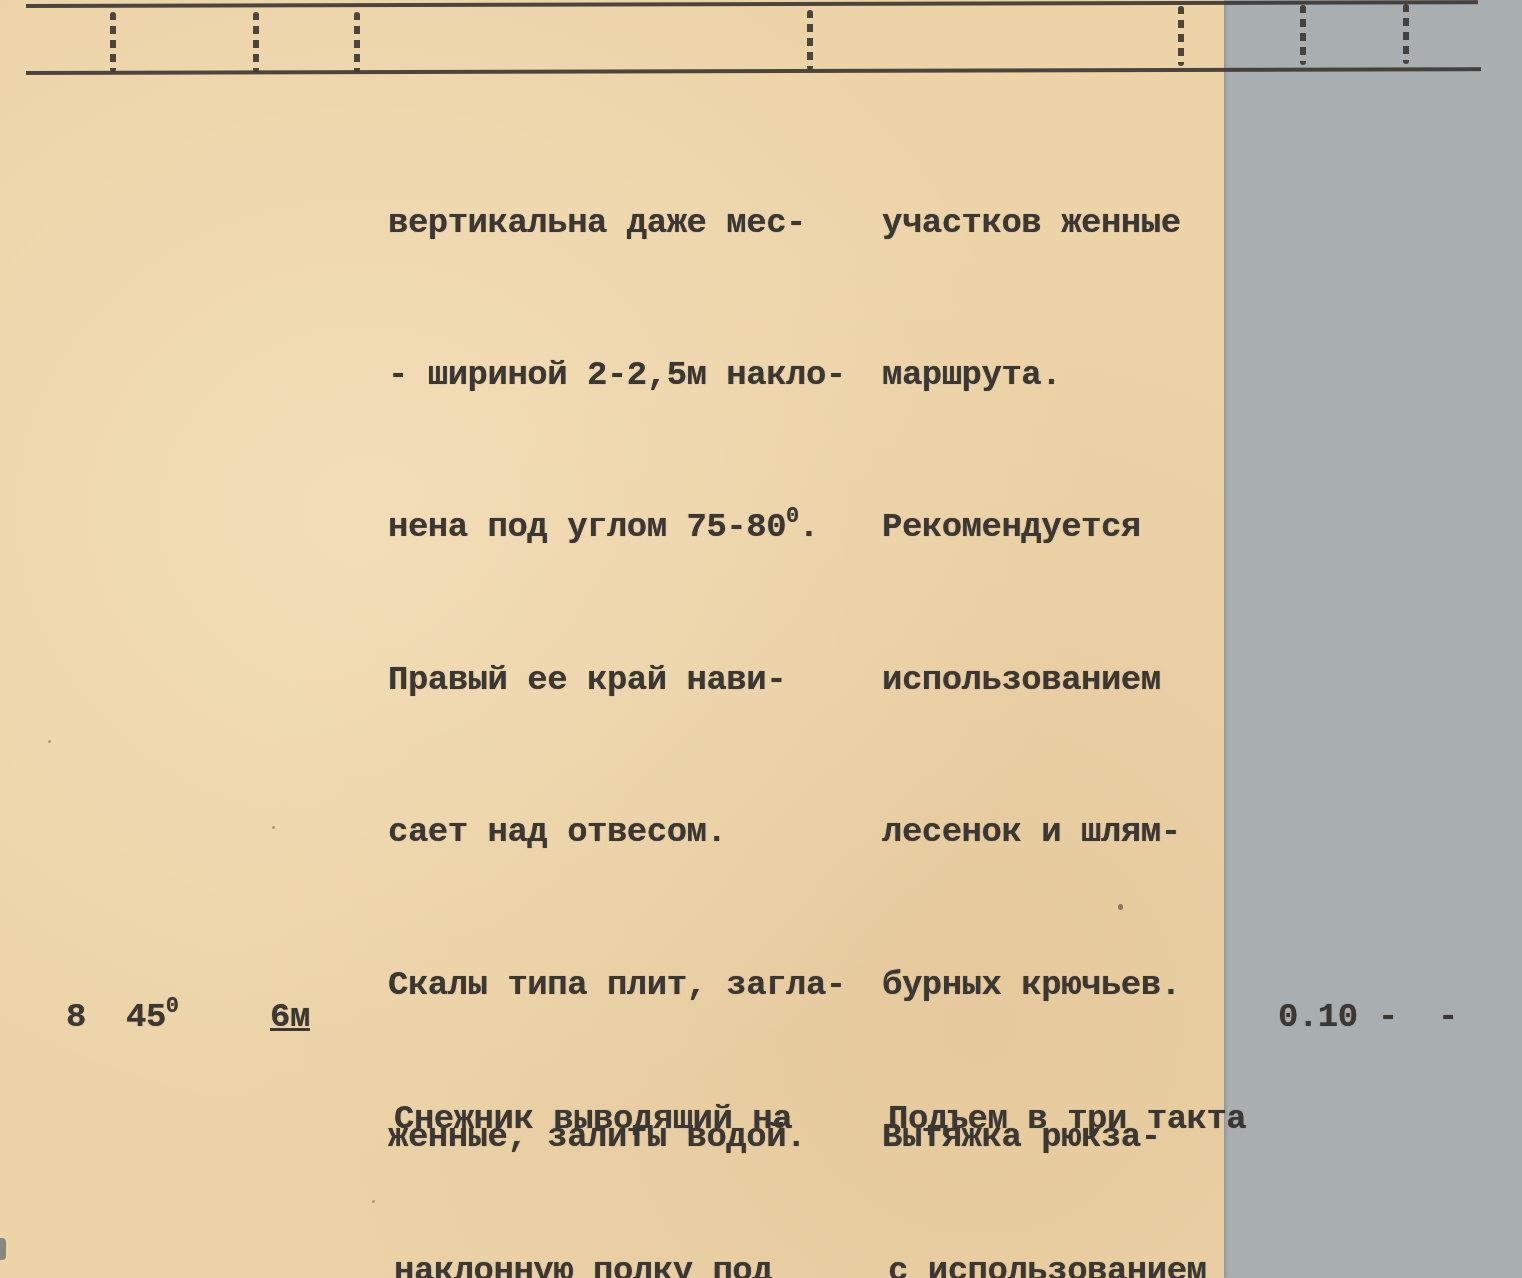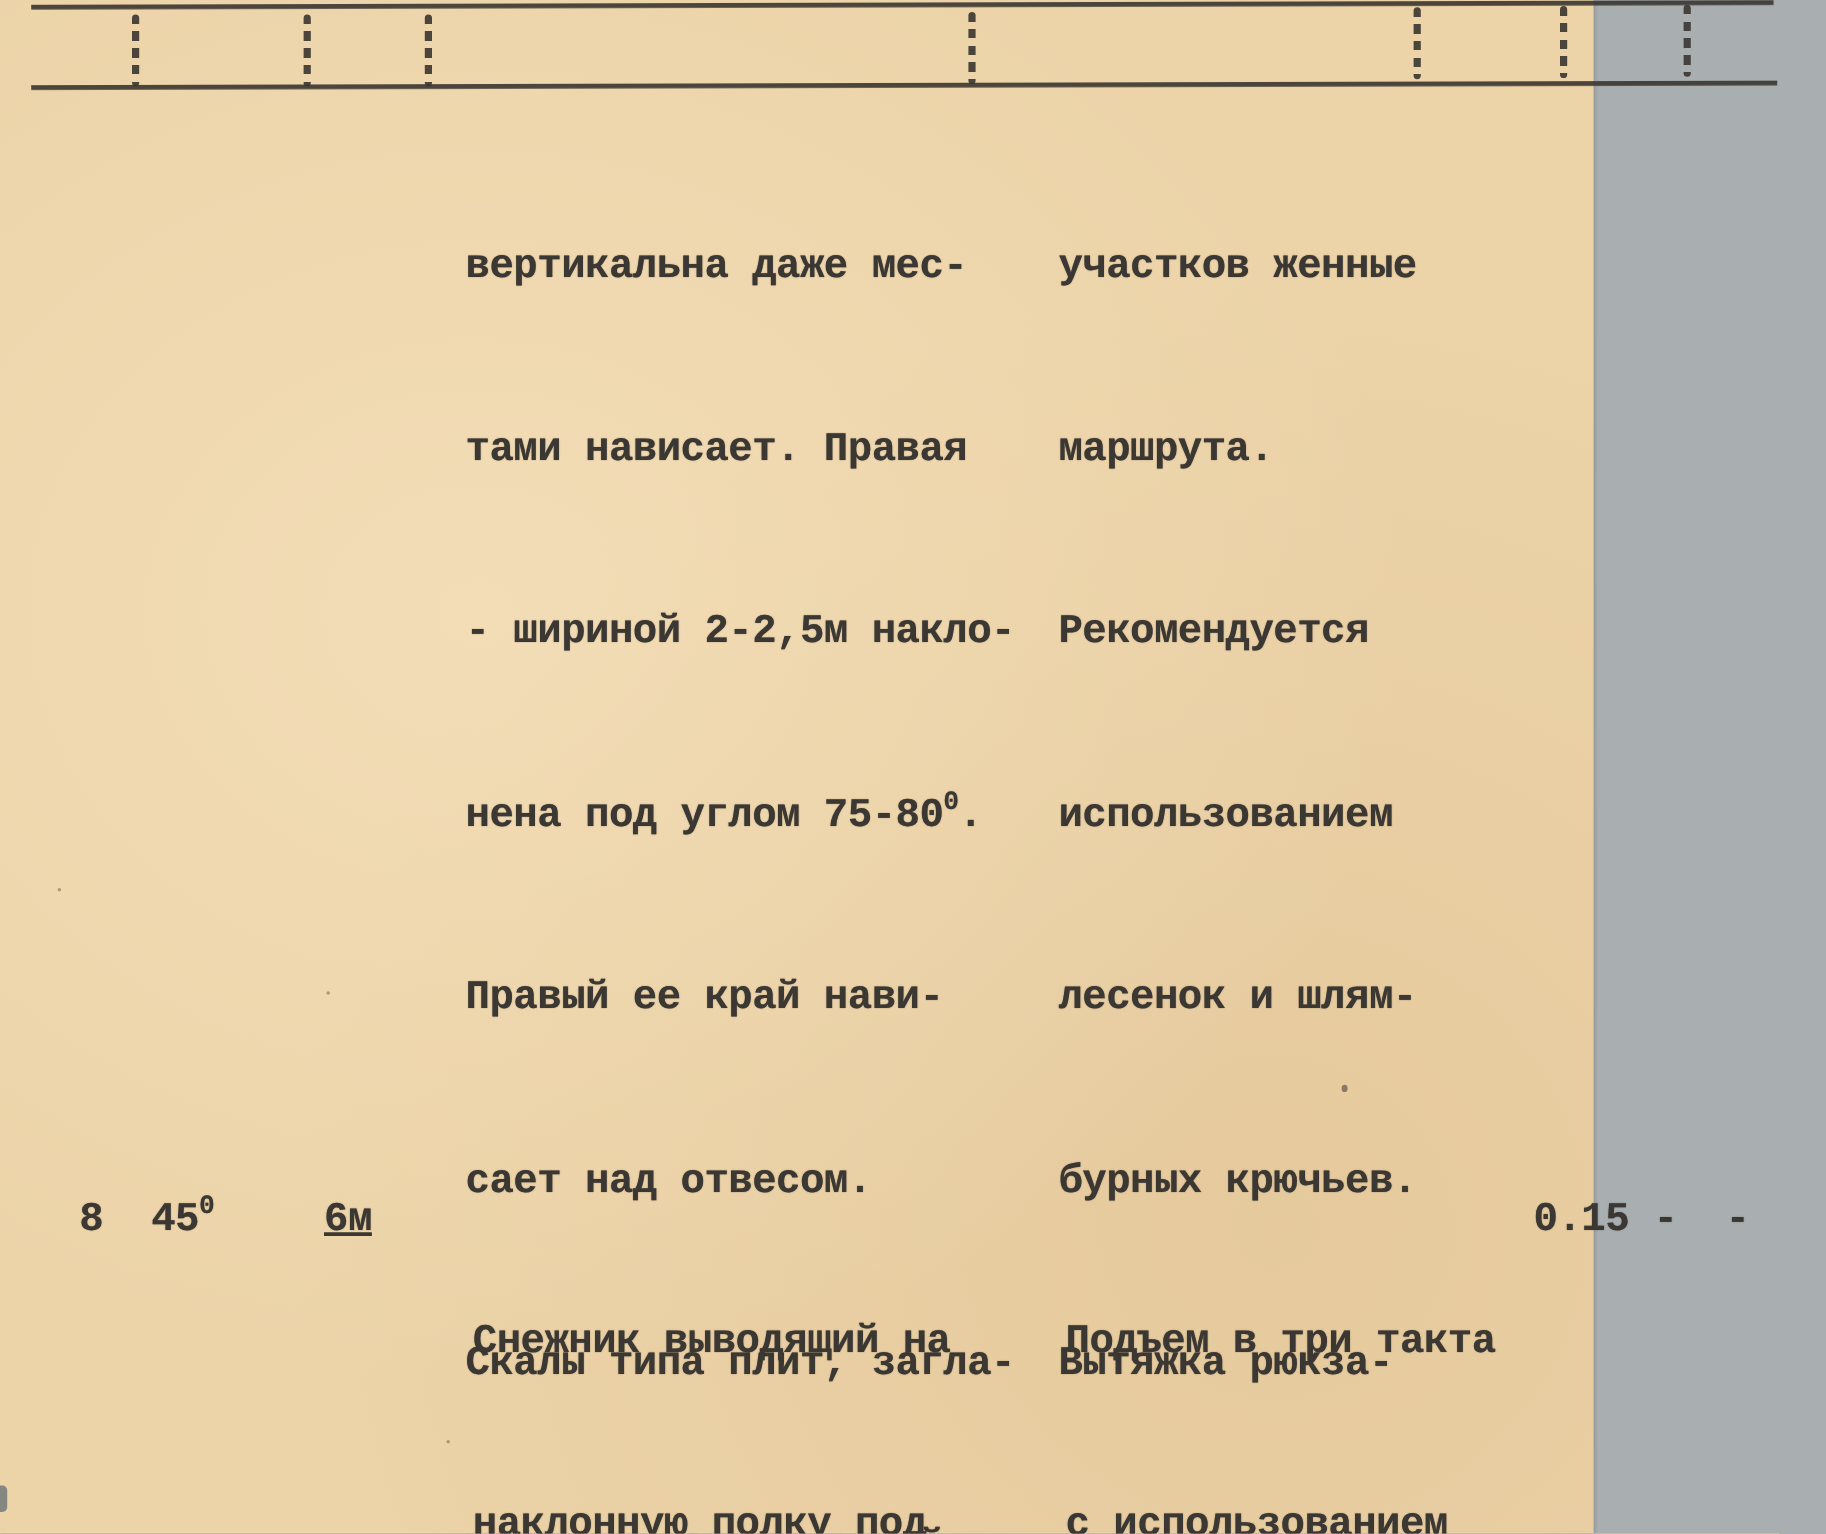--- a/index.html
+++ b/index.html
@@ -11,21 +11,21 @@
     height: 1278px;
     position: relative;
     overflow: hidden;
     background: #a9afb1;
     font-family: "Liberation Mono", "DejaVu Sans Mono", monospace;
   }
   .page {
     position: absolute;
     left: 0;
     top: 0;
-    width: 1328px;
+    width: 1224px;
     height: 1278px;
     background:
       radial-gradient(ellipse at 30% 40%, rgba(255,240,210,0.35), rgba(0,0,0,0) 60%),
       radial-gradient(ellipse at 80% 80%, rgba(200,160,110,0.18), rgba(0,0,0,0) 55%),
       #ecd3a8;
     box-shadow: 2px 0 3px rgba(0,0,0,0.15);
   }
   .rule {
     position: absolute;
     left: 26px;
@@ -86,21 +86,20 @@
   <div class="col-sep" style="left:110px;top:12px;"></div>
   <div class="col-sep" style="left:253px;top:12px;"></div>
   <div class="col-sep" style="left:354px;top:12px;"></div>
   <div class="col-sep" style="left:807px;top:10px;"></div>
   <div class="col-sep" style="left:1178px;top:6px;"></div>
   <div class="col-sep" style="left:1300px;top:5px;"></div>
   <div class="col-sep" style="left:1403px;top:4px;"></div>
 
   <div class="type cell" style="left:388px;top:96px;">
     <span class="line">вертикальна даже мес-</span>
-    <span class="line">тами нависает. Правая</span>
     <span class="line">- шириной 2-2,5м накло-</span>
     <span class="line"><span>нена под углом 75-80</span><sup class="deg">0</sup><span>.</span></span>
     <span class="line">Правый ее край нави-</span>
     <span class="line">сает над отвесом.</span>
     <span class="line">Скалы типа плит, загла-</span>
     <span class="line">женные, залиты водой.</span>
     
     
     
     
@@ -141,21 +140,21 @@
 
   <div class="type cell" style="left:888px;top:992px;">
     <span class="line">Подъем в три такта</span>
     <span class="line">с использованием</span>
     
     
     
     
   </div>
 
-  <div class="type cell" style="left:1278px;top:992px;">0.15</div>
+  <div class="type cell" style="left:1278px;top:992px;">0.10</div>
   <div class="type cell" style="left:1378px;top:992px;">-</div>
   <div class="type cell" style="left:1438px;top:992px;">-</div>
 
   <div class="fleck" style="left:1118px;top:904px;width:5px;height:6px;opacity:0.75;"></div>
   <div class="fleck" style="left:48px;top:740px;"></div>
   <div class="fleck" style="left:272px;top:826px;"></div>
   <div class="fleck" style="left:372px;top:1200px;"></div>
   <div class="edge-mark"></div>
 </div>
 

